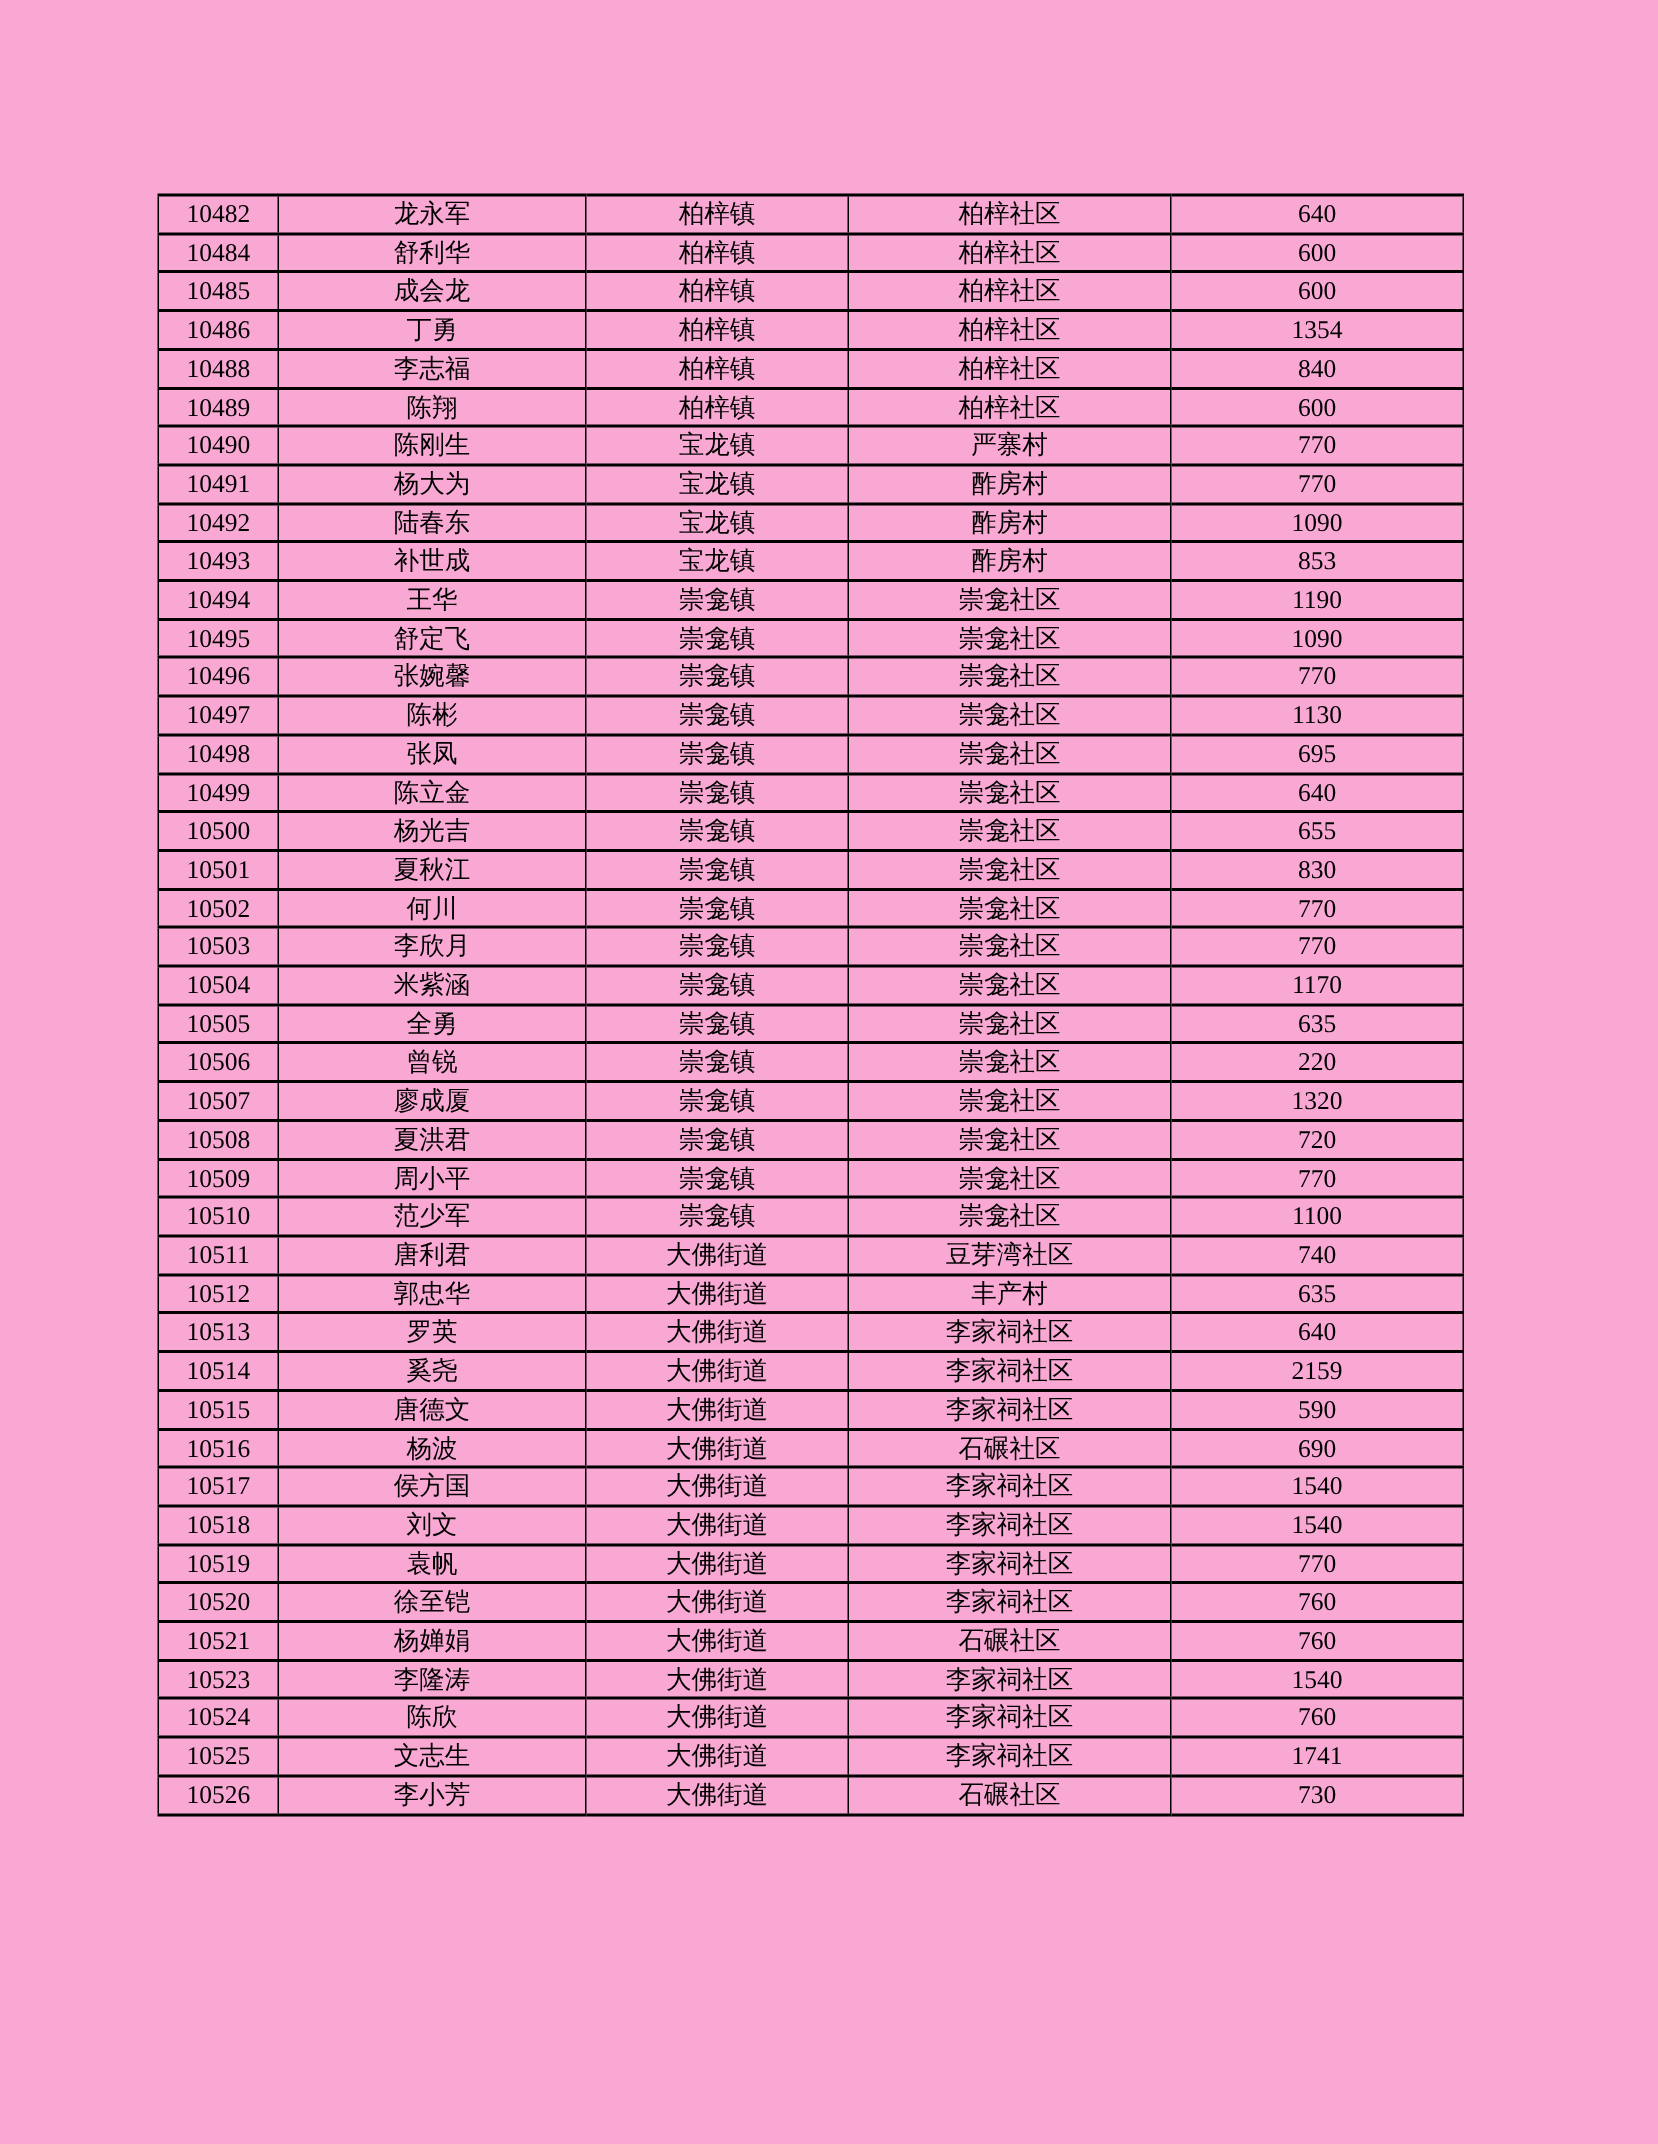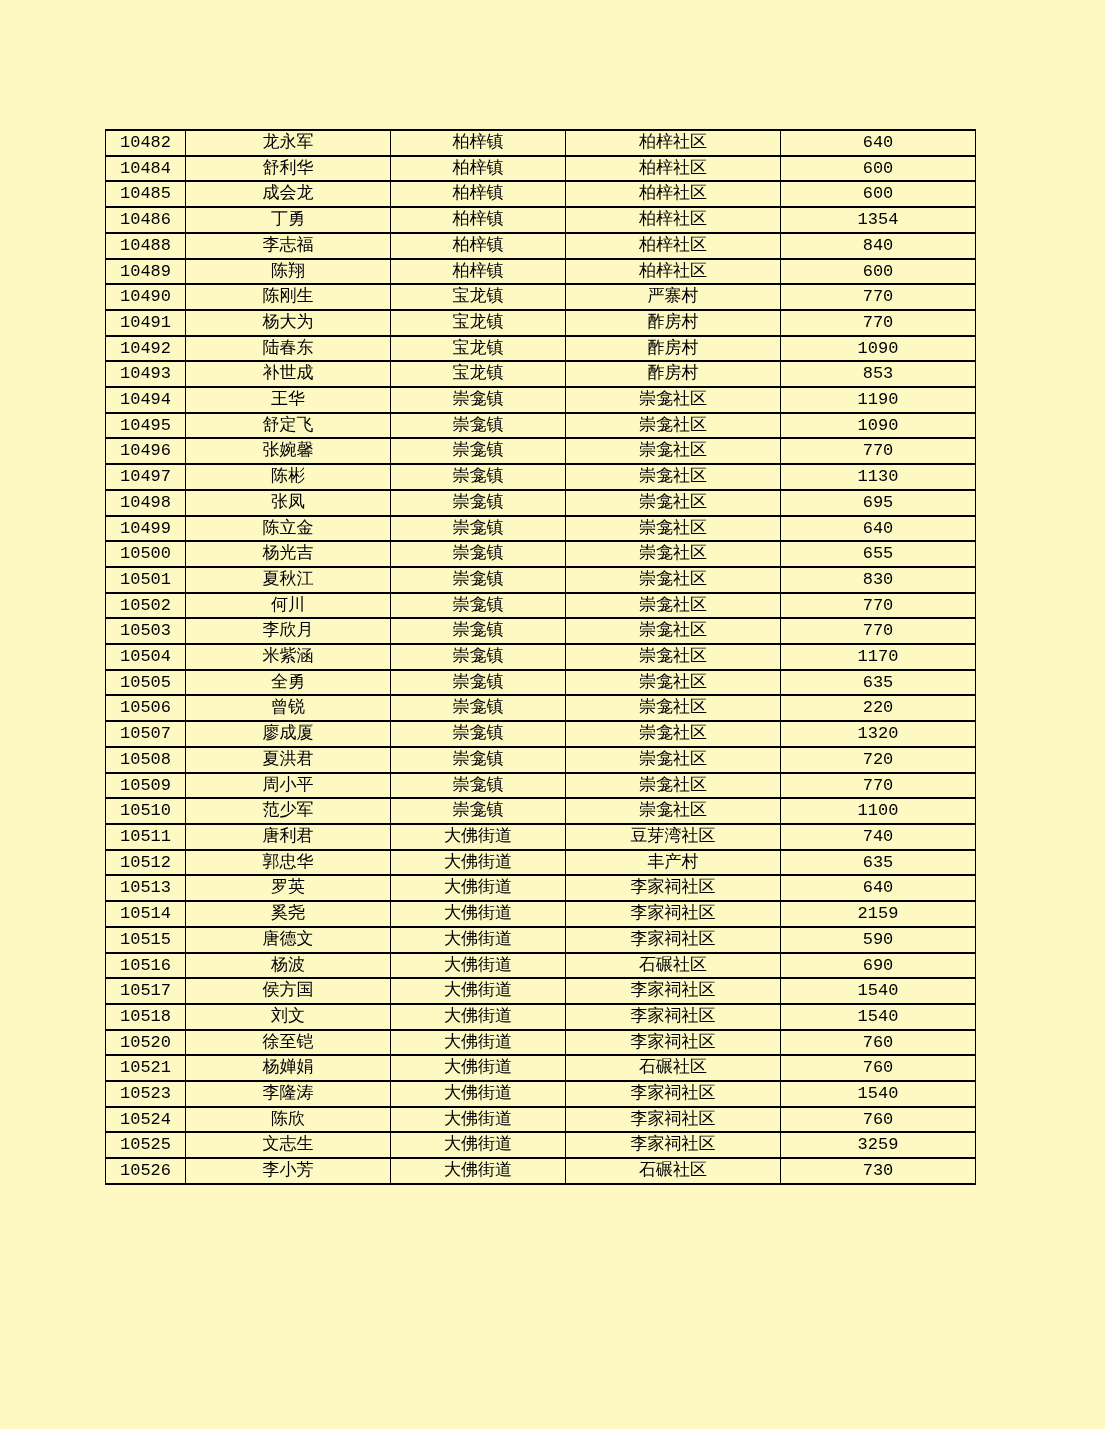--- a/index.html
+++ b/index.html
@@ -13,22 +13,21 @@
     position: relative;
     font-family: "Liberation Serif", serif;
     color: #000000;
   }
   .page {
     position: absolute;
     left: 0;
     top: 0;
     width: 1105px;
     height: 1429px;
-    background: #fef9c3;
-    font-family: Liberation Mono, monospace;
+    background: #f9a8d4;
   }
   table.roster {
     position: absolute;
     left: 105px;
     top: 129px;
     width: 870px;
     border-collapse: collapse;
     table-layout: fixed;
   }
   table.roster td {
@@ -303,20 +302,27 @@
           <td>1540</td>
         </tr>
         <tr>
           <td>10518</td>
           <td>刘文</td>
           <td>大佛街道</td>
           <td>李家祠社区</td>
           <td>1540</td>
         </tr>
         <tr>
+          <td>10519</td>
+          <td>袁帆</td>
+          <td>大佛街道</td>
+          <td>李家祠社区</td>
+          <td>770</td>
+        </tr>
+        <tr>
           <td>10520</td>
           <td>徐至铠</td>
           <td>大佛街道</td>
           <td>李家祠社区</td>
           <td>760</td>
         </tr>
         <tr>
           <td>10521</td>
           <td>杨婵娟</td>
           <td>大佛街道</td>
@@ -335,21 +341,21 @@
           <td>陈欣</td>
           <td>大佛街道</td>
           <td>李家祠社区</td>
           <td>760</td>
         </tr>
         <tr>
           <td>10525</td>
           <td>文志生</td>
           <td>大佛街道</td>
           <td>李家祠社区</td>
-          <td>3259</td>
+          <td>1741</td>
         </tr>
         <tr>
           <td>10526</td>
           <td>李小芳</td>
           <td>大佛街道</td>
           <td>石碾社区</td>
           <td>730</td>
         </tr>
       </tbody>
   </table>

